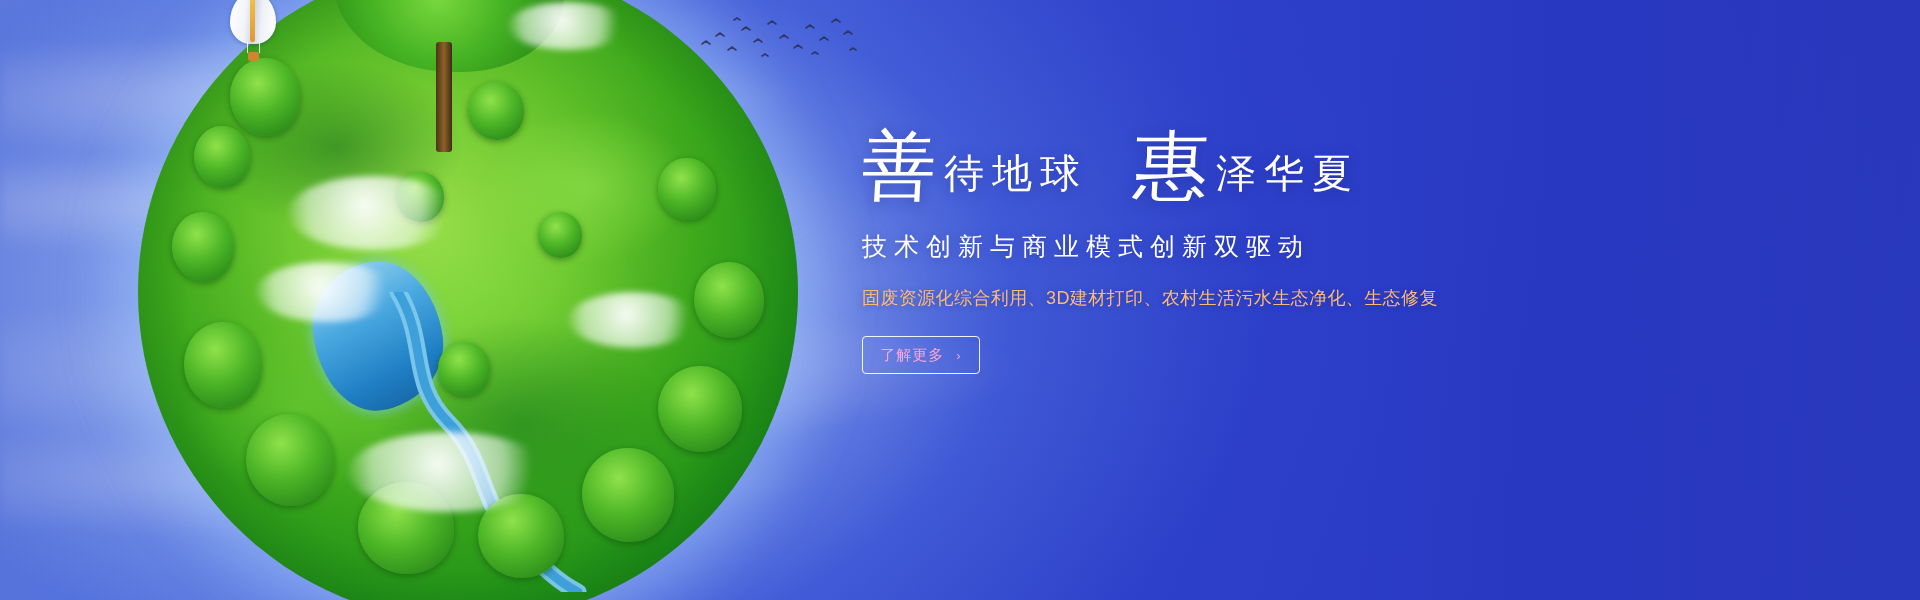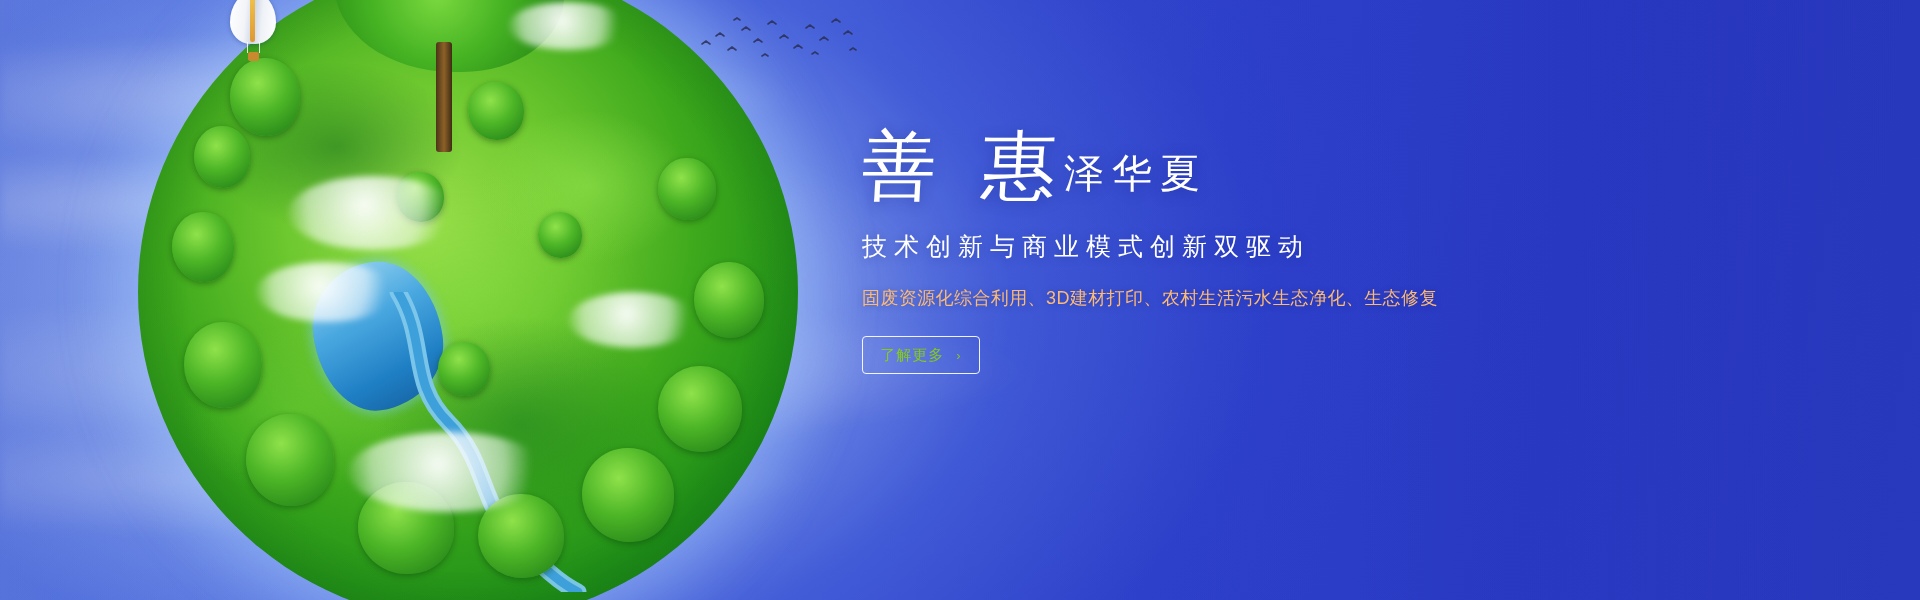--- a/index.html
+++ b/index.html
@@ -182,21 +182,21 @@
     letter-spacing:.4px;
     white-space:nowrap;
     text-shadow:0 1px 6px rgba(20,35,130,.35);
   }
   .cta{
     margin-top:26px;
     display:inline-flex;align-items:center;justify-content:center;gap:12px;
     width:118px;height:38px;
     border:1px solid rgba(255,255,255,.92);
     border-radius:4px;
-    color:#84cc16;
+    color:#f9a8d4;
     font-size:15px;
     letter-spacing:1px;
     background:transparent;
     cursor:pointer;
     text-decoration:none;
   }
   .cta .chev{font-size:13px;opacity:.95;}
 </style>
 </head>
 <body>
@@ -276,20 +276,21 @@
             <path d="M152 36 l3 -2 l3 2"></path>
         </g>
       </svg>
     </div>
   </div>
 
   <div class="content">
 
     <div class="headline">
       <span class="brush">善</span>
+      <span class="serif-sm">待地球</span>
       <span class="gap"></span>
       <span class="brush">惠</span>
       <span class="serif-sm">泽华夏</span>
     </div>
 
     <div class="subtitle">技术创新与商业模式创新双驱动</div>
 
     <div class="desc">固废资源化综合利用、3D建材打印、农村生活污水生态净化、生态修复</div>
 
     <a href="#" class="cta">

